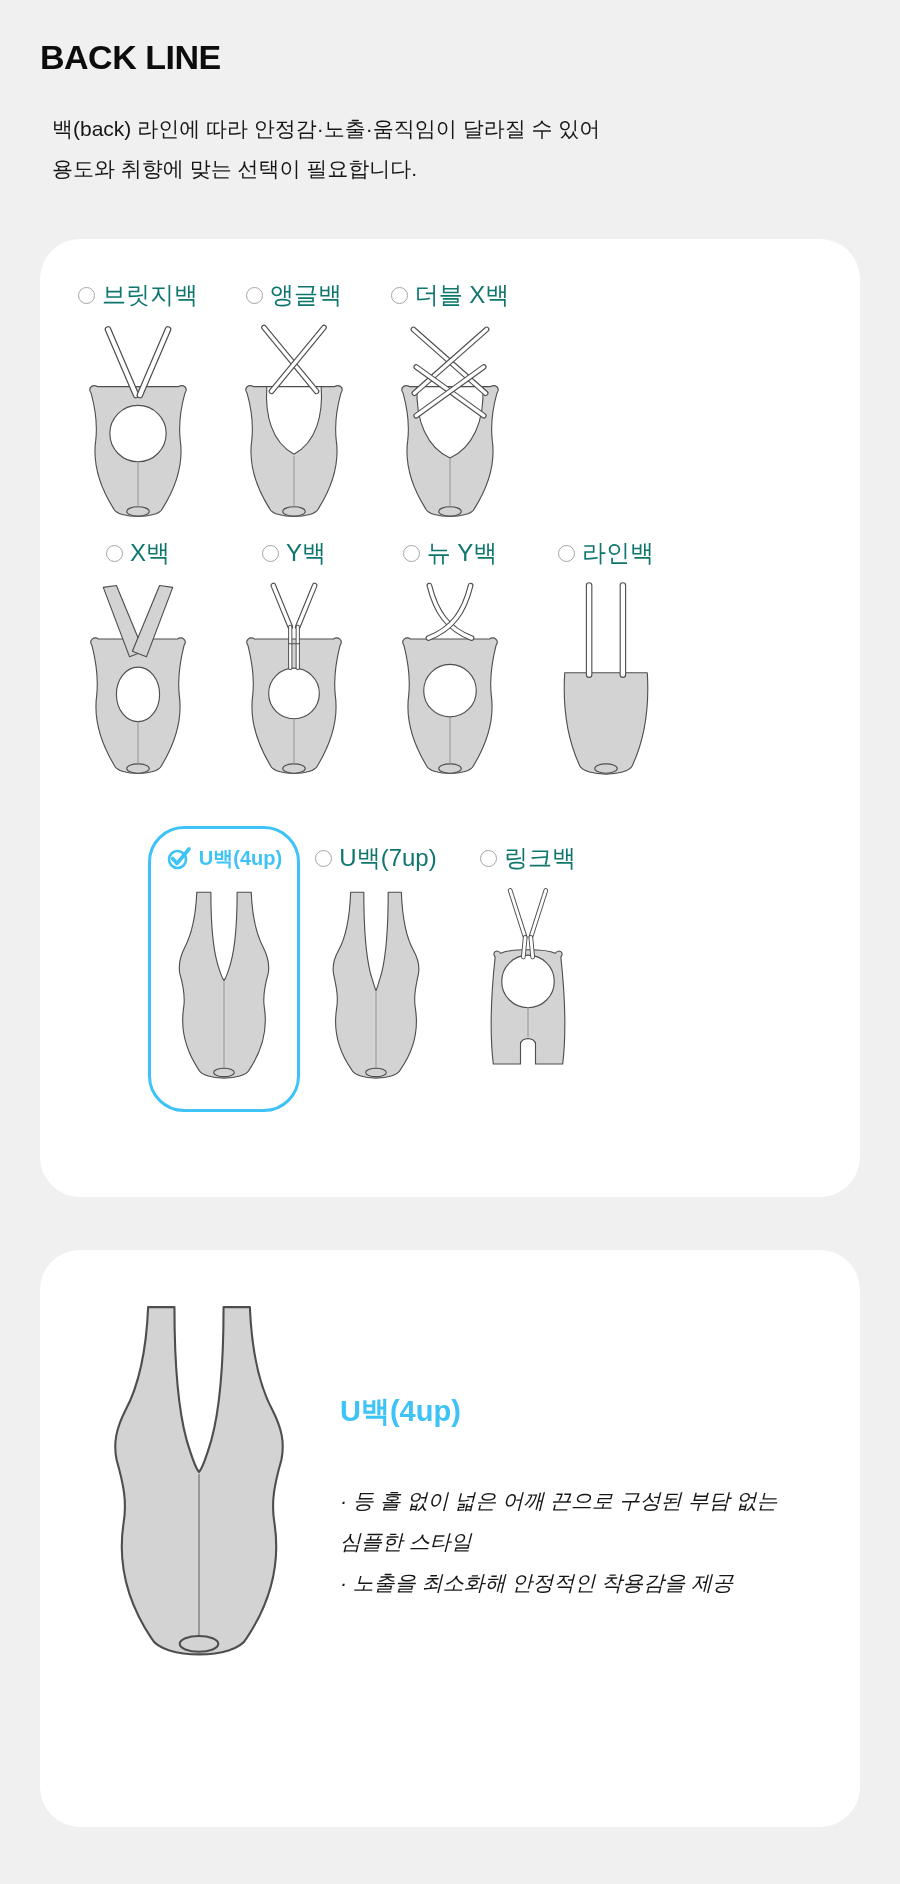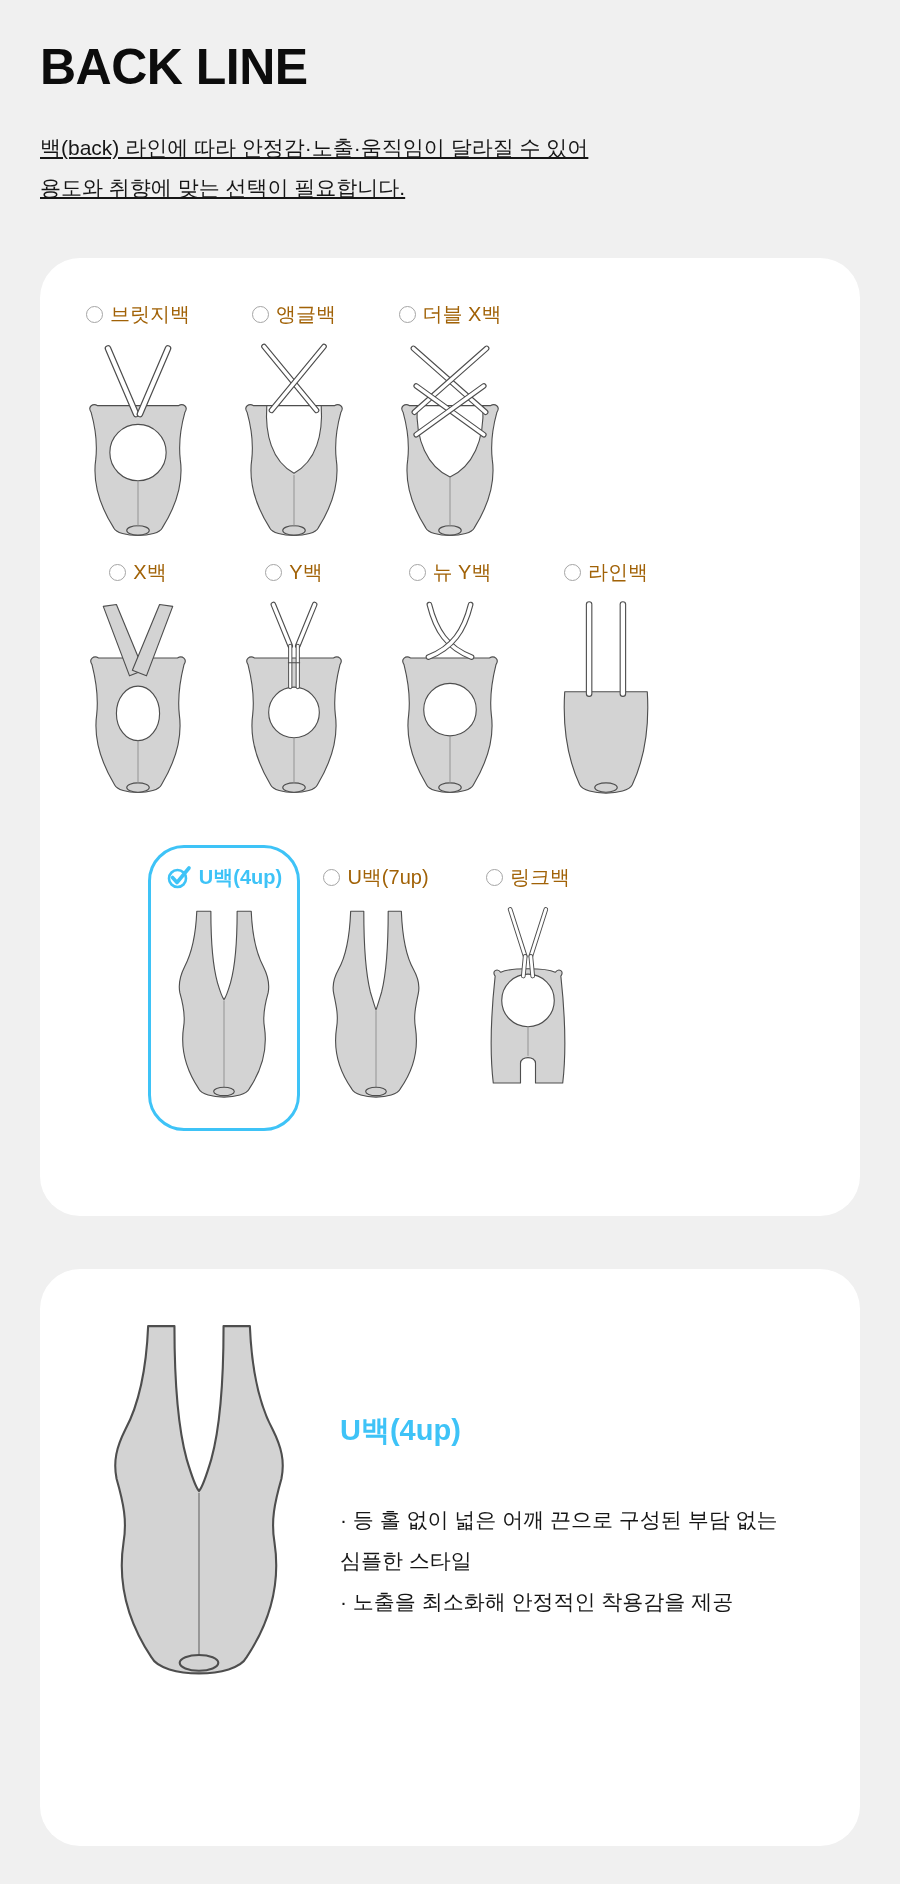--- a/index.html
+++ b/index.html
@@ -1,51 +1,51 @@
 <!DOCTYPE html>
 <html><head>
 <meta charset="utf-8">
 <style>
   * { margin:0; padding:0; box-sizing:border-box; }
   html,body { width:900px; background:#f0f0f0; font-family:"Liberation Sans",sans-serif; }
   body { height:1884px; overflow:hidden; color:#141414; }
 
-  .page-title { margin:38px 0 0 40px; font-size:50px; font-weight:800; letter-spacing:-0.5px; color:#0c0c0c; }
-  .page-subtitle { margin:32px 0 0 40px; font-size:21px; line-height:40px; color:#161616; white-space:pre-line;text-decoration:underline; }
+  .page-title { margin:38px 0 0 40px; font-size:34px; font-weight:800; letter-spacing:-0.5px; color:#0c0c0c; }
+  .page-subtitle { margin:32px 0 0 52px; font-size:21px; line-height:40px; color:#161616; white-space:pre-line; }
 
   .card { background:#fff; border-radius:40px; margin:0 40px; width:820px; }
   .card.selector { margin-top:50px; height:958px; overflow:hidden; }
   .card.detail { margin-top:53px; height:577px; display:flex; }
 
   .grid-row { display:flex; padding-left:22px; gap:4px; }
   .grid-row.r1 { margin-top:41px; }
   .grid-row.r2 { }
   .grid-row.r3 { margin-top:30px; padding-left:108px; gap:0; }
 
   .cell { width:152px; display:flex; flex-direction:column; align-items:center; cursor:pointer; }
   .cell .optline { height:30px; display:flex; align-items:center; justify-content:center; gap:7px; }
-  .cell .optlabel { font-size:20px; color:#a16207; white-space:nowrap; }
+  .cell .optlabel { font-size:24px; color:#0f766e; white-space:nowrap; }
   .radio { width:17px; height:17px; border:1.7px solid #a5a5a5; border-radius:50%; background:transparent; flex:0 0 auto; }
   .suit { margin-top:6px; display:block; }
 
   .cell3 { padding-top:17px; }
   .cell3.selected { padding-top:14px; border:3px solid #3ec3f7; border-radius:36px; height:286px; }
   .cell3.selected .optlabel { color:#3ec3f7; font-weight:700; font-size:20px; }
 
   
   .bd { fill:#d3d3d3; stroke:#4e4e4e; stroke-width:1.2; stroke-linejoin:round; }
   .hl { fill:#ffffff; stroke:#4e4e4e; stroke-width:1.2; }
   .sm { stroke:#8f8f8f; stroke-width:1; }
   .sA { stroke:#4e4e4e; fill:none; stroke-linecap:round; }
   .sB { stroke:#ffffff; fill:none; stroke-linecap:round; }
 
   .detail-left { padding:37px 0 0 45px; flex:0 0 290px; }
   .detail-right { padding:142px 40px 0 10px; }
   .detail-title { font-size:29px; font-weight:800; color:#3ec3f7; }
-  .detail-bullets { margin-top:48px; }
+  .detail-bullets { margin-top:48px;font-style:italic; }
   .bullet { font-size:21px; line-height:41px; color:#161616; white-space:pre-line; }
 </style>
 </head>
 <body>
 
 <svg width="0" height="0" style="position:absolute">
   <defs>
     <g id="torsoA">
       <path class="bd" d="M15,74 C11,68 17,64 22,67 L108,67 C113,64 119,68 115,74 C110,92 108,106 110,124 C114,152 103,178 91,197 C86,208 44,208 39,197 C27,178 16,152 20,124 C22,106 20,92 15,74 Z"></path>
       <ellipse class="bd" cx="65" cy="200" rx="12" ry="5"></ellipse>

